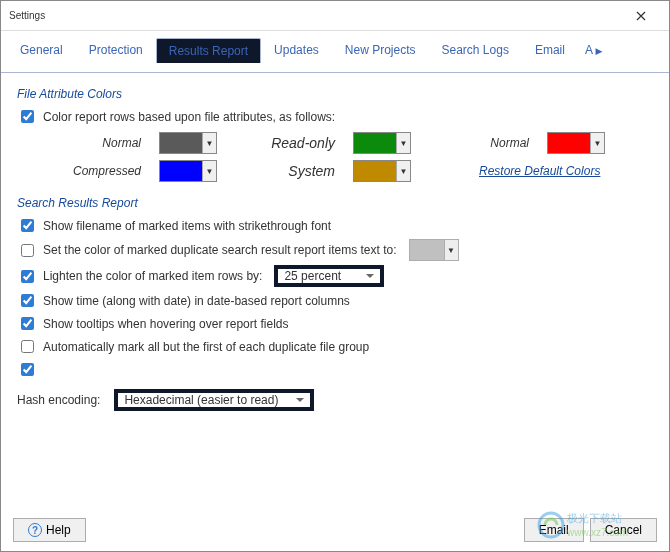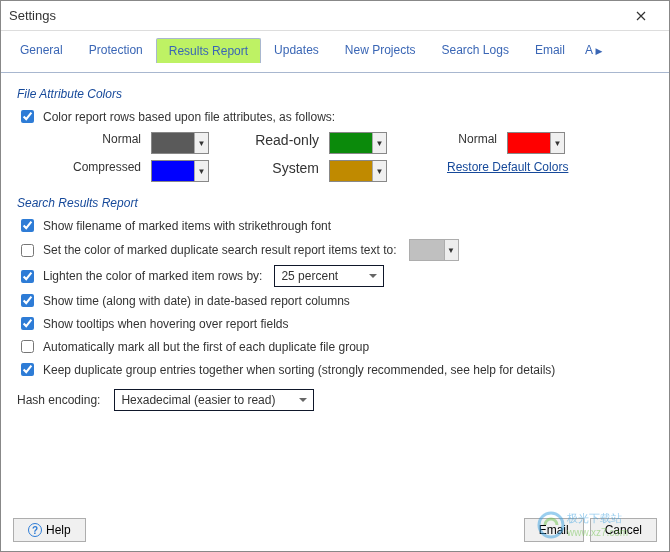--- a/index.html
+++ b/index.html
@@ -1,38 +1,38 @@
 <!DOCTYPE html>
 <html><head>
 <meta charset="utf-8">
 <style>
   * { box-sizing: border-box; font-family: "Segoe UI", Tahoma, sans-serif; }
   body { margin: 0; background: #fff; font-size: 12px; color: #333; }
   .window { width: 670px; height: 552px; border: 1px solid #888; position: relative; background: #fff; }
   .titlebar { height: 30px; display: flex; align-items: center; padding: 0 8px; border-bottom: 1px solid #ddd; }
-  .titlebar-title { font-size: 13px; flex: 1; }
+  .titlebar-title { font-size: 10px; flex: 1; }
   .close-btn { width: 40px; height: 28px; display: flex; align-items: center; justify-content: center; cursor: pointer; }
   .tabs { display: flex; border-bottom: 1px solid #a8b7cf; padding: 6px 6px 10px 6px; overflow: hidden; text-align: center; }
   .tab { padding: 5px 12px; color: #3a66b5; cursor: pointer; border: 1px solid transparent; border-bottom: none; white-space: nowrap; font-size: 12px; }
-  .tab.active { border-color: #a8b7cf; background: #bef264; position: relative; top: 1px; border-top-left-radius: 2px; border-top-right-radius: 2px; }
+  .tab.active { border-color: #a8b7cf; background: #0f172a; position: relative; top: 1px; border-top-left-radius: 2px; border-top-right-radius: 2px; }
   .tab.overflow { padding: 5px 6px; }
   .content { padding: 10px 16px; height: calc(100% - 30px - 34px - 42px); overflow: hidden; }
   .group-label { color: #16499a; font-size: 12px; margin: 4px 0 6px 0; font-style: italic; }
   .checkline { display: flex; align-items: center; gap: 6px; margin: 4px 0; }
   .checkline input[type="checkbox"] { width: 13px; height: 13px; accent-color: #2e7cd6; }
   .checkline label, .checkline span { font-size: 12px; }
-  .color-row { display: flex; align-items: flex-start; gap: 10px; margin: 6px 0 6px 44px; }
+  .color-row { display: flex; align-items: center; gap: 18px; margin: 6px 0 6px 44px; font-style: italic; }
   .color-label { width: 80px; text-align: right; font-size: 12px; }
   .color-label2 { width: 70px; text-align: right; font-size: 14px; margin-left: 30px; }
   .color-label3 { width: 60px; text-align: right; font-size: 12px; margin-left: 40px; }
   .color-picker { width: 58px; height: 22px; border: 1px solid #888; display: flex; align-items: center; cursor: pointer; }
   .color-swatch { flex: 1; height: 100%; }
   .color-arrow { width: 14px; display: flex; align-items: center; justify-content: center; border-left: 1px solid #aaa; background: #f0f0f0; height: 100%; font-size: 8px; }
   .link { color: #16499a; text-decoration: underline; cursor: pointer; font-size: 12px; }
-  .select-inline { height: 22px; border: 1px solid #0f172a; background: #fff; padding: 2px 20px 2px 6px; font-size: 12px; position: relative; display: inline-flex; align-items: center; min-width: 100px; cursor: pointer; }
+  .select-inline { height: 22px; border: 4px solid #0f172a; background: #fff; padding: 2px 20px 2px 6px; font-size: 12px; position: relative; display: inline-flex; align-items: center; min-width: 100px; cursor: pointer; }
   .select-inline::after { content: ""; position: absolute; right: 6px; top: 50%; width: 0; height: 0; margin-top: -2px; border-left: 4px solid transparent; border-right: 4px solid transparent; border-top: 4px solid #666; }
   .gray-swatch-btn { width: 50px; height: 22px; border: 1px solid #adadad; display: flex; cursor: pointer; }
   .gray-swatch { flex: 1; background: #c0c0c0; }
   .gray-arrow { width: 14px; display: flex; align-items: center; justify-content: center; border-left: 1px solid #adadad; font-size: 8px; background: #eee; }
   .row-label { font-size: 12px; margin-right: 6px; }
   .bottom-bar { position: absolute; bottom: 0; left: 0; right: 0; height: 42px; display: flex; align-items: center; padding: 0 12px; gap: 6px; border-top: none; }
   .btn { height: 24px; padding: 0 14px; border: 1px solid #adadad; background: #f0f0f0; font-size: 12px; cursor: pointer; display: inline-flex; align-items: center; gap: 4px; }
   .spacer { flex: 1; }
   .help-icon { color: #2e7cd6; font-weight: bold; border: 1.5px solid #2e7cd6; border-radius: 50%; width: 14px; height: 14px; display: inline-flex; align-items: center; justify-content: center; font-size: 10px; }
   .hash-row { display: flex; align-items: center; gap: 8px; margin-top: 10px; }
@@ -137,21 +137,20 @@
       <label>Show tooltips when hovering over report fields</label>
     </div>
 
     <div class="checkline">
       <input type="checkbox" style="">
       <label>Automatically mark all but the first of each duplicate file group</label>
     </div>
 
     <div class="checkline">
       <input type="checkbox" checked="" style="">
-      <label>Keep duplicate group entries together when sorting (strongly recommended, see help for details)</label>
     </div>
 
     <div class="hash-row">
       <span class="row-label">Hash encoding:</span>
       <div class="select-inline" style="min-width:200px;">
         <span>Hexadecimal (easier to read)</span>
       </div>
     </div>
 
   </div>

